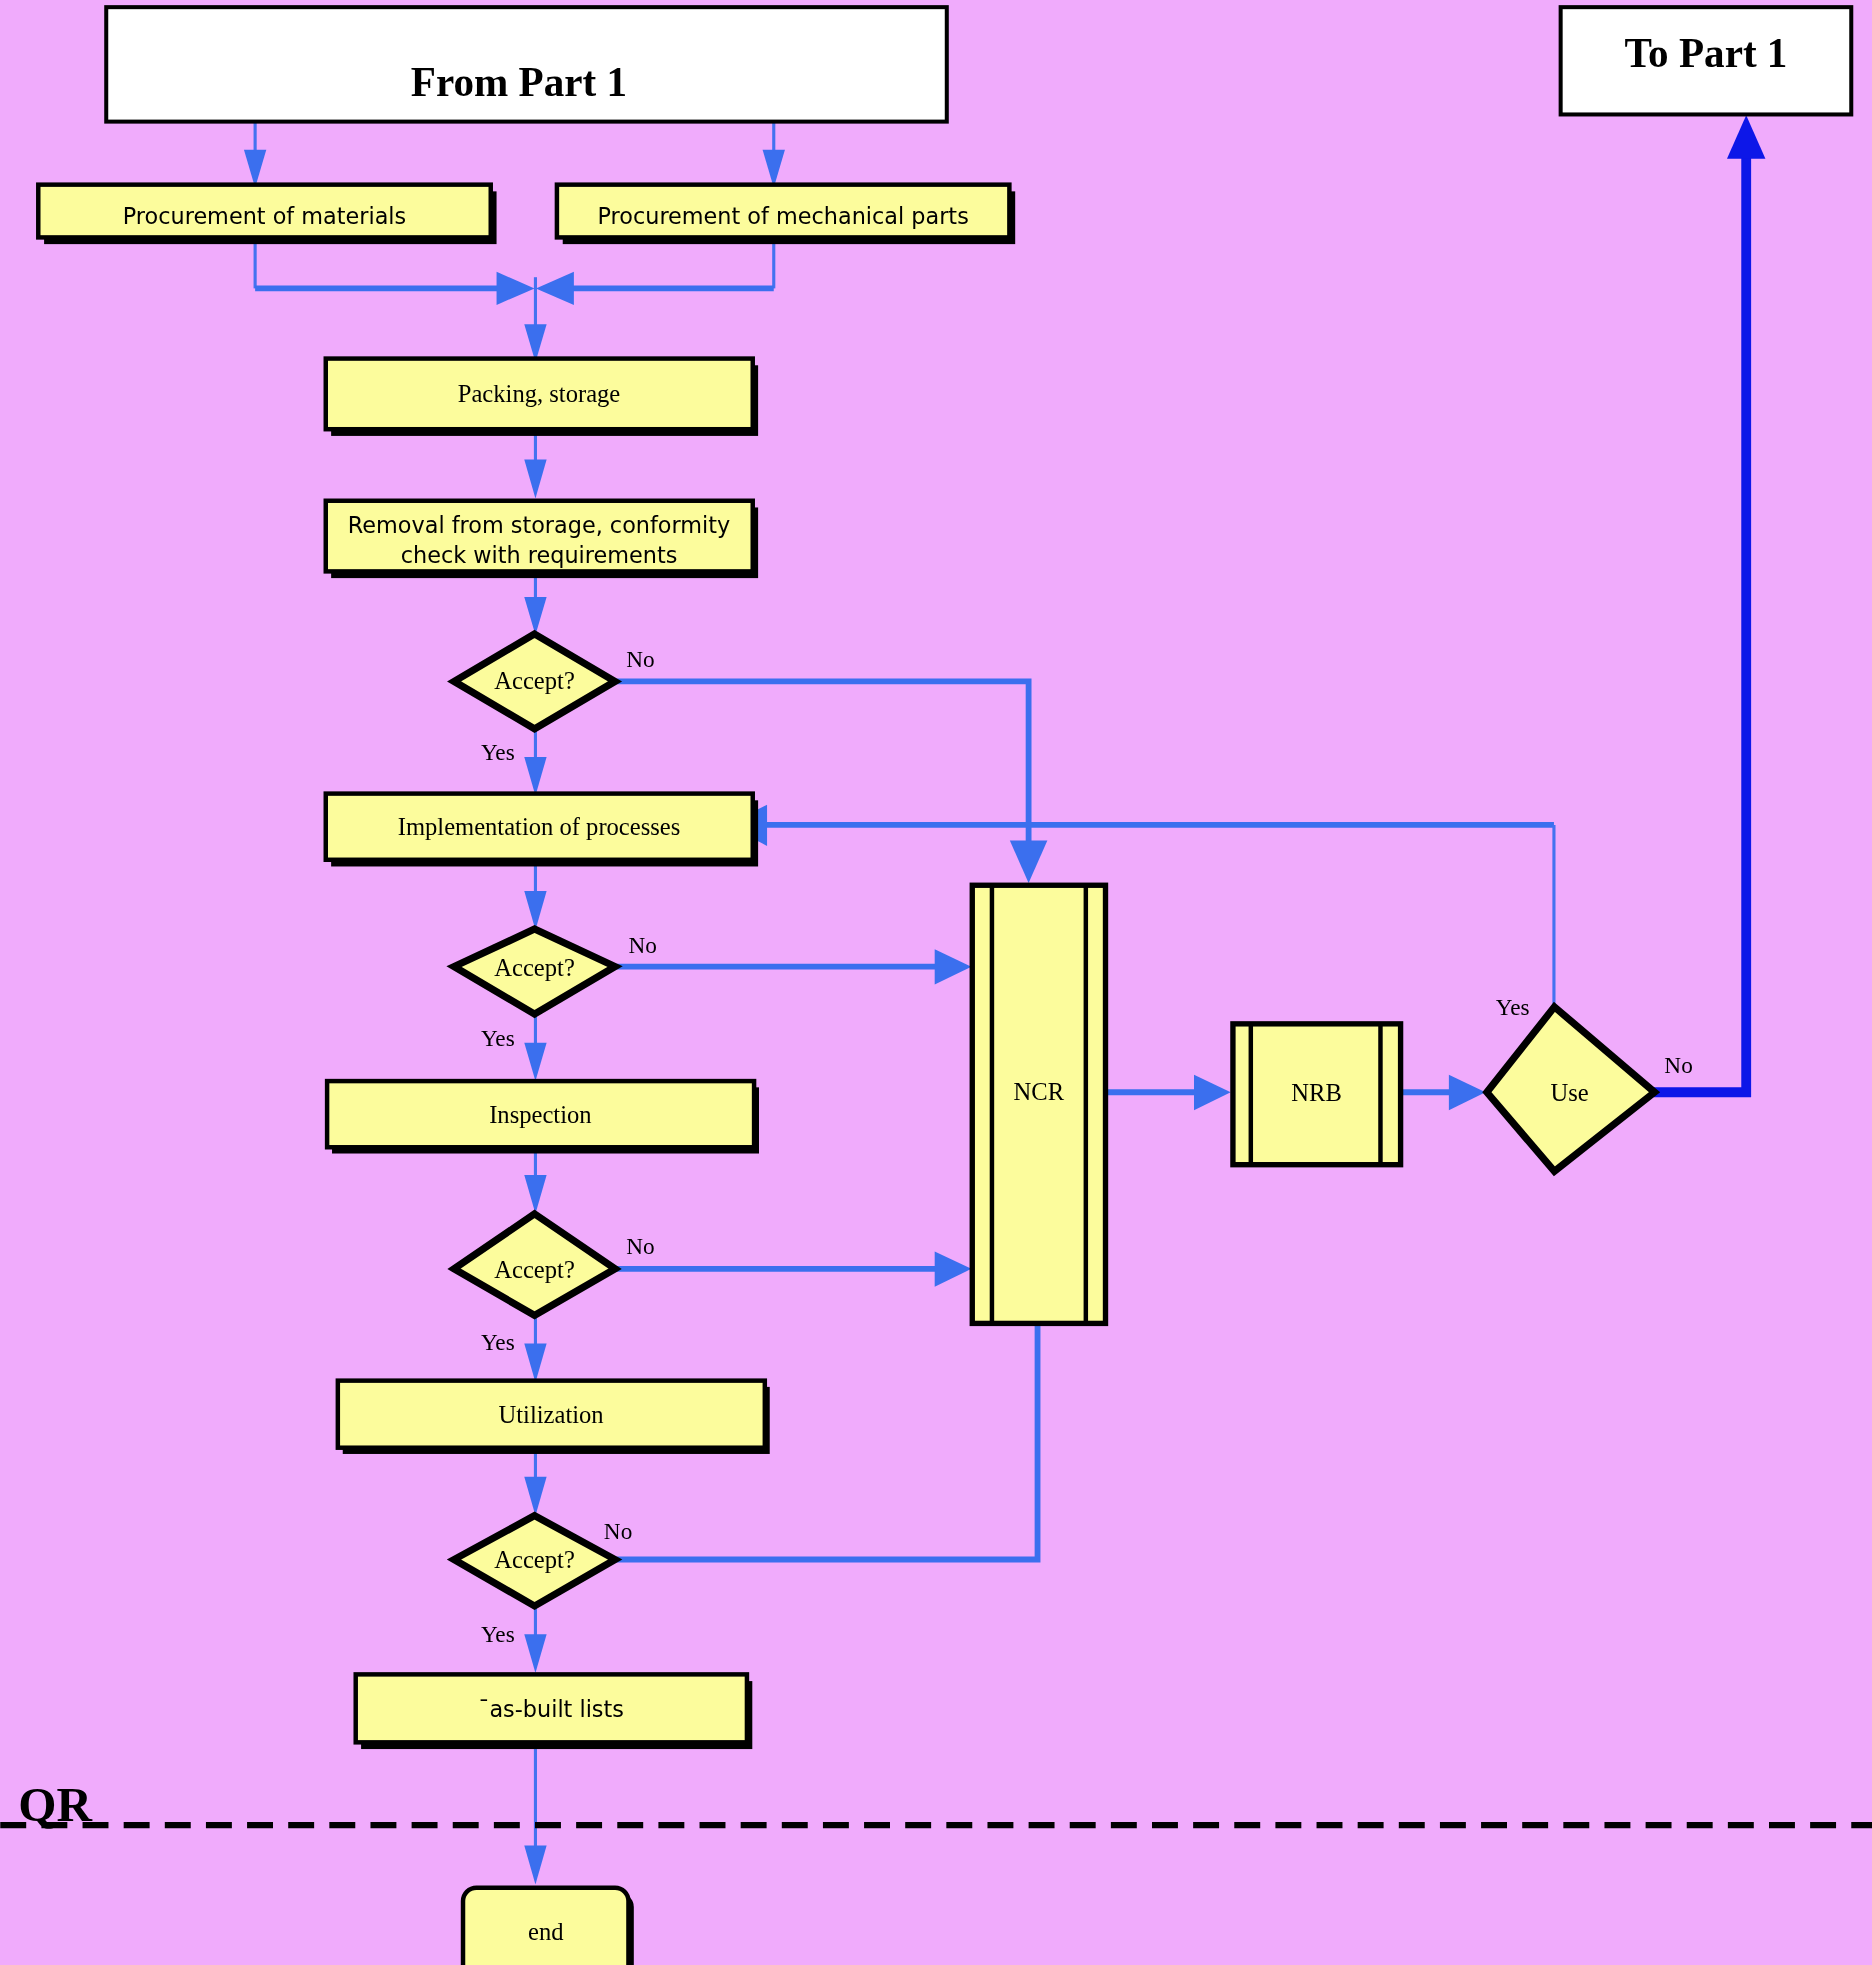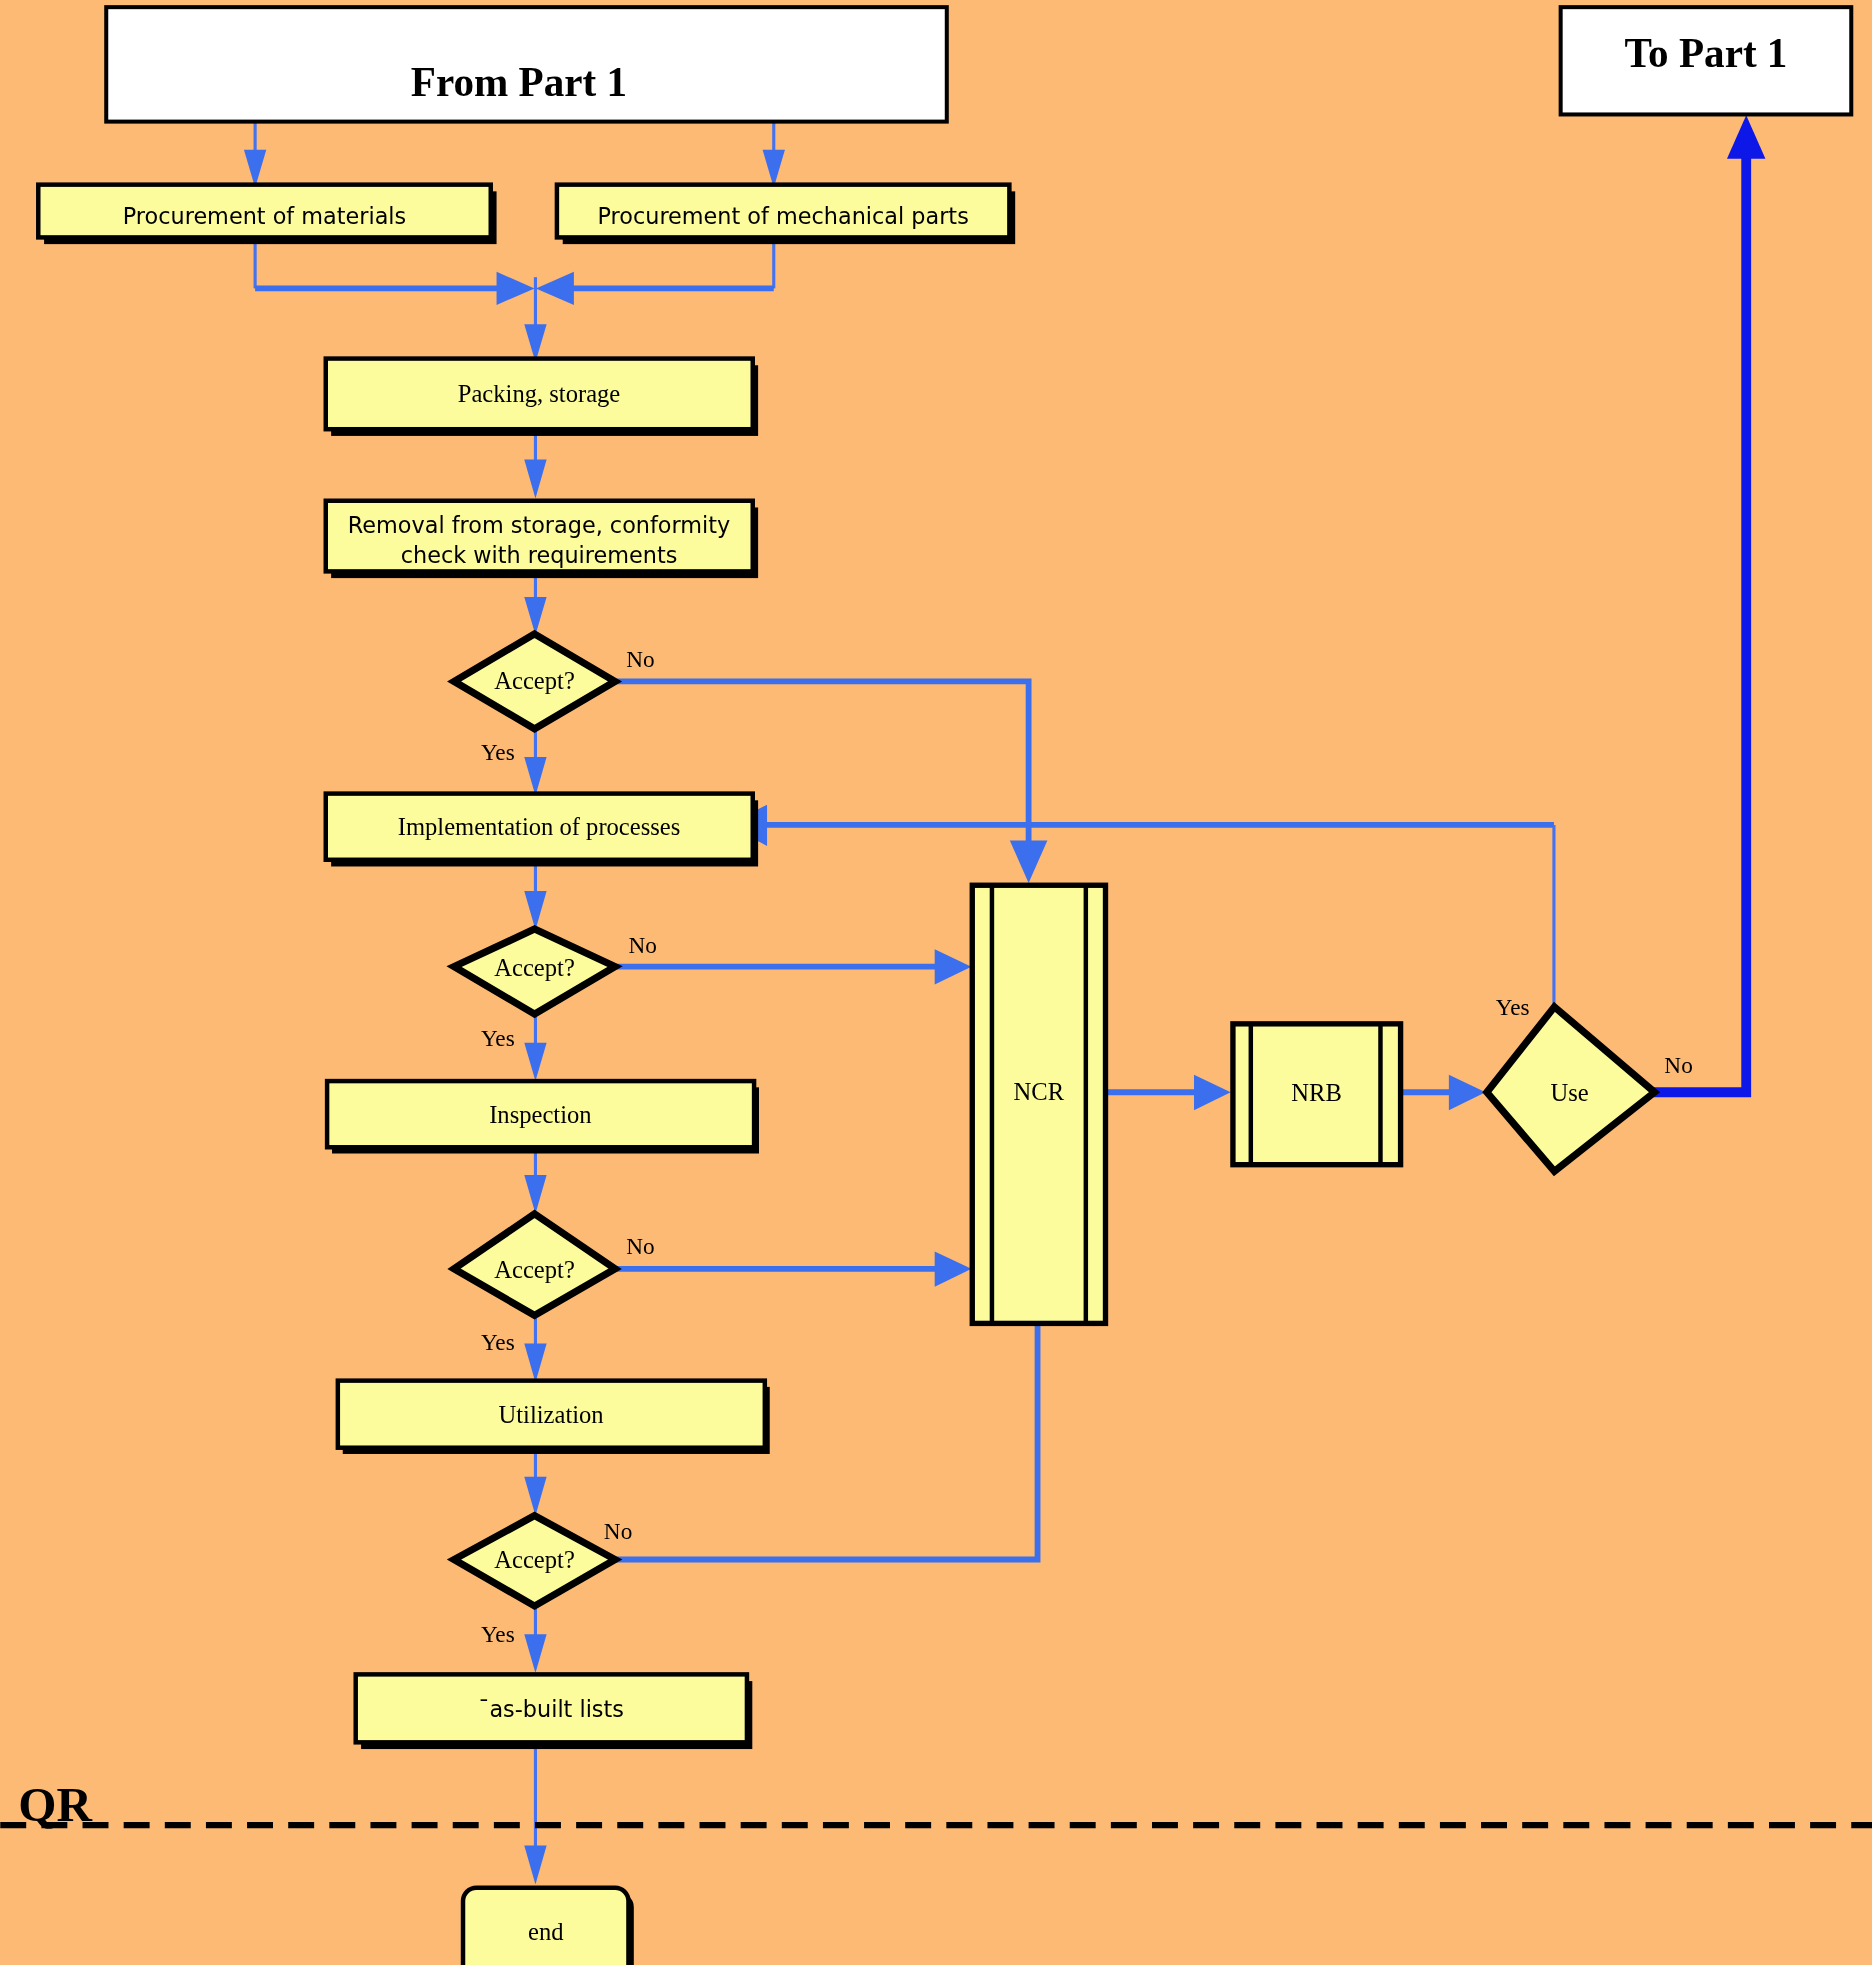--- a/index.html
+++ b/index.html
@@ -1,17 +1,17 @@
 <!DOCTYPE html>
 <html style="font-size:7.2px"><head>
 <meta charset="utf-8">
 <style>
   html,body{margin:0;padding:0;background:#ffffff;}
   body{font-family:"Liberation Serif", serif;}
-  #stage{position:relative;width:1873px;height:1965px;background:#fdba74;overflow:hidden;}
+  #stage{position:relative;width:1873px;height:1965px;background:#f0abfc;overflow:hidden;}
   svg#flow{position:absolute;left:0;top:0;width:1873px;height:1965px;display:block;}
   .shadow{fill:#000000;}
   .conn-thin{stroke:#4472F0;fill:none;stroke-width:7;}
   .conn-med{stroke:#3B6FEE;fill:none;stroke-width:13;}
   .conn-thick{stroke:#0D17E8;fill:none;stroke-width:22;}
   .arrowhead{fill:#3B6FEE;}
   .arrowhead-dark{fill:#0D17E8;}
   .dashline{stroke:#000000;stroke-width:14;stroke-dasharray:58 34;fill:none;}
   text{fill:#000000;}
   .lbl-yn{font-family:"Liberation Serif", serif;font-size:52px;}

